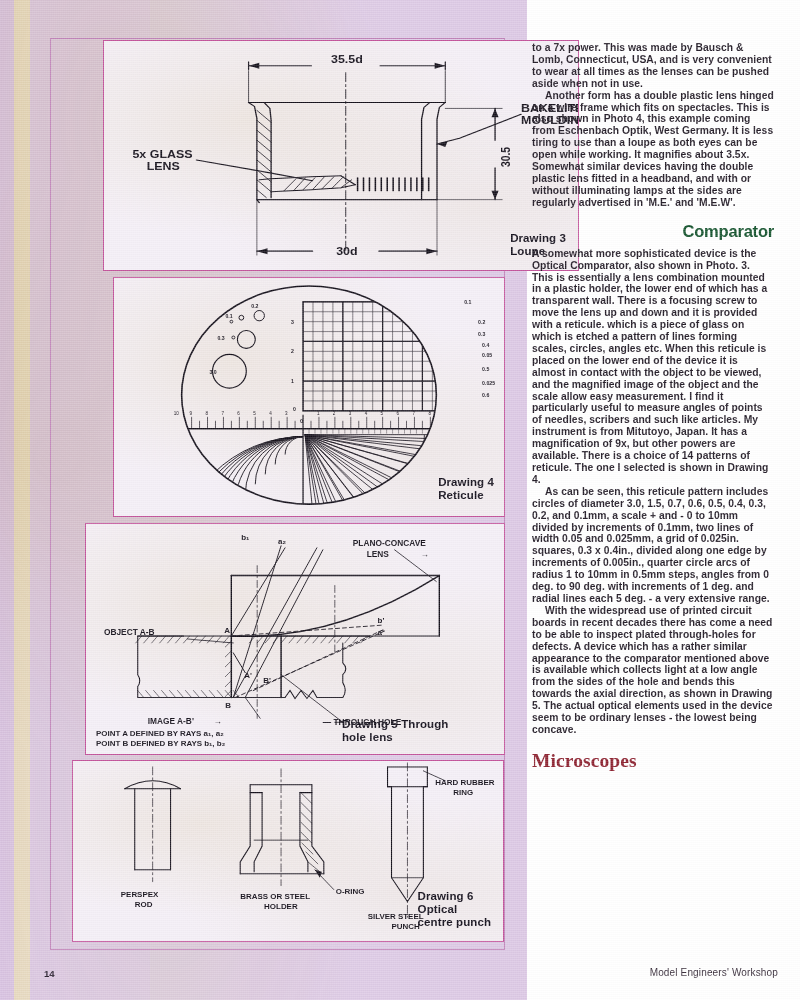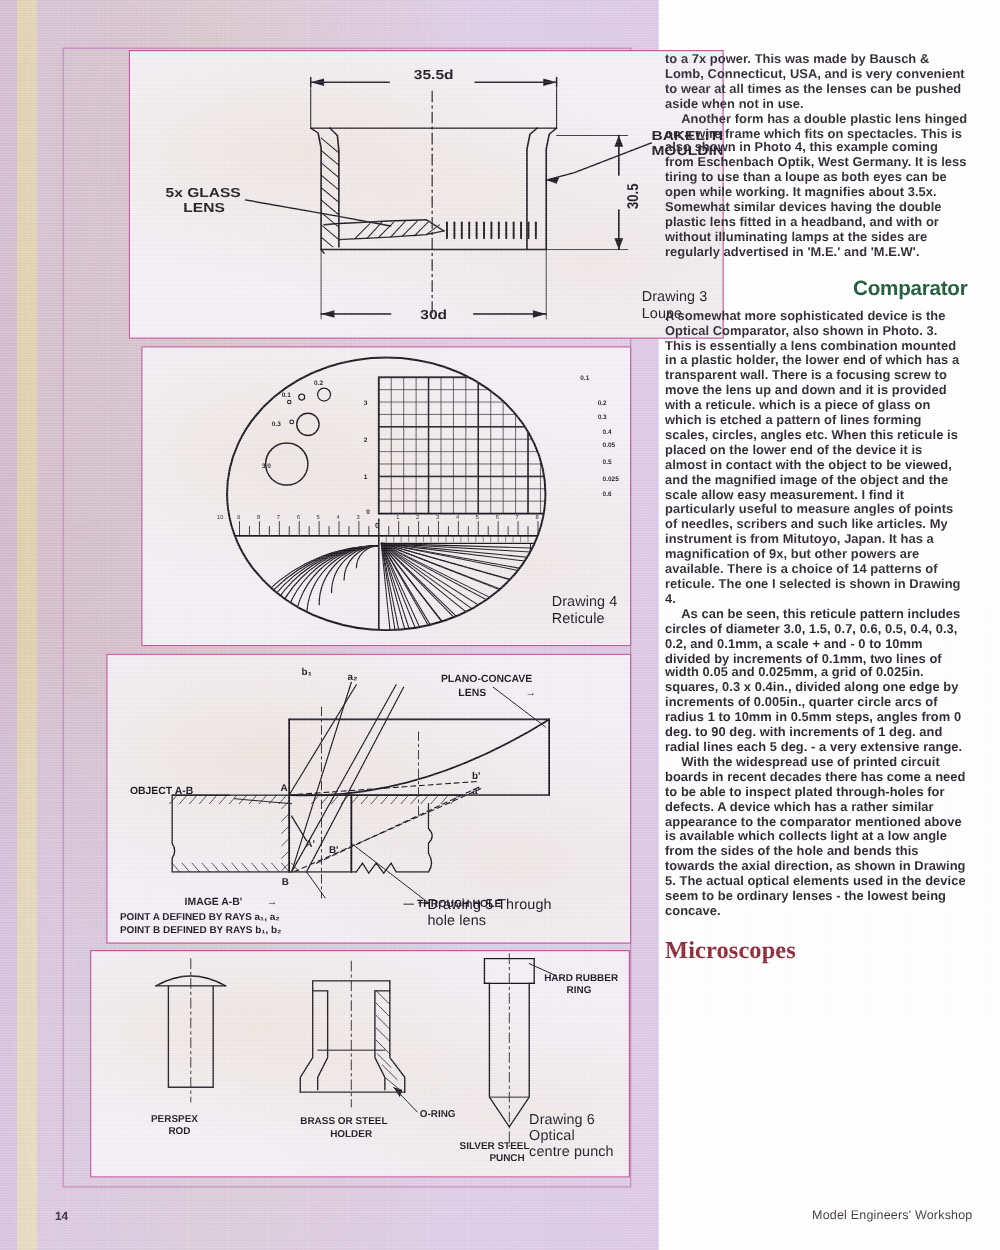--- a/index.html
+++ b/index.html
@@ -58,21 +58,21 @@
     mix-blend-mode:multiply;
   }
   #panel3{left:103px;top:40px;width:476px;height:231px;}
   #panel4{left:113px;top:277px;width:392px;height:240px;}
   #panel5{left:85px;top:523px;width:420px;height:232px;}
   #panel6{left:72px;top:760px;width:432px;height:182px;}
 
   .panel svg{position:absolute;left:0;top:0;width:100%;height:100%;display:block;}
 
   .dlabel{
-    position:absolute;font-weight:normal;color:#14101c;
+    position:absolute;font-weight:bold;color:#14101c;
     font-size:11.5px;line-height:13px;letter-spacing:.1px;
   }
   #lbl3{right:12px;bottom:12px;text-align:left;}
   #lbl4{right:10px;bottom:14px;text-align:left;}
   #lbl5{right:12px;bottom:10px;text-align:left;width:150px;margin-top:36px;}
   #lbl6{right:12px;bottom:12px;text-align:left;}
 
   
   .col{
     position:absolute;left:532px;top:42px;width:242px;

